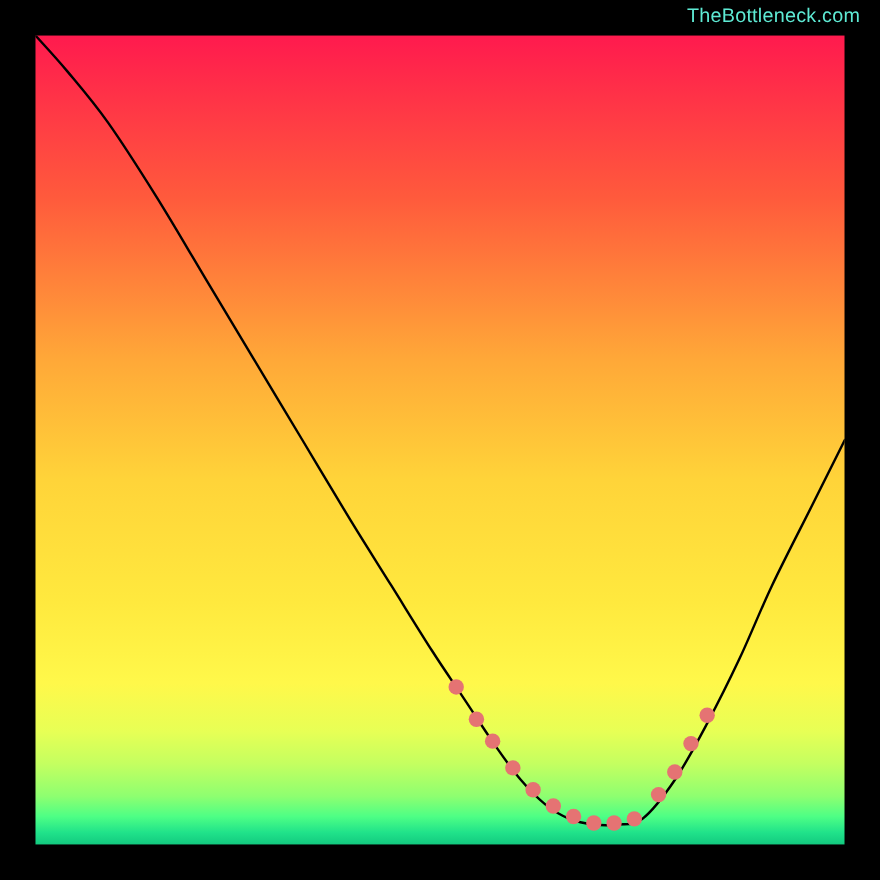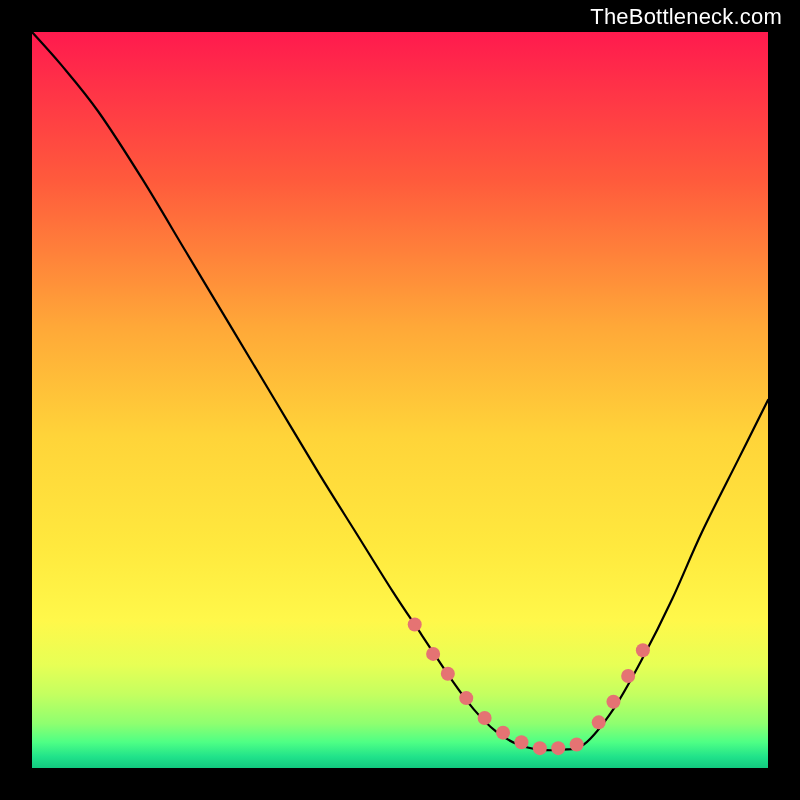--- a/index.html
+++ b/index.html
@@ -35,22 +35,22 @@
   svg.curve {
     position: absolute;
     left: 0; top: 0;
     width: 736px;
     height: 736px;
   }
   .watermark {
     position: absolute;
     top: 4px;
     right: 18px;
-    color: #ffffff;
-    font-size: 22px;
+    color: #5eead4;
+    font-size: 18px;
     font-weight: 500;
     letter-spacing: 0.2px;
     user-select: none;
   }
 </style>
 </head>
 <body>
 
 <div class="frame"></div>
 

